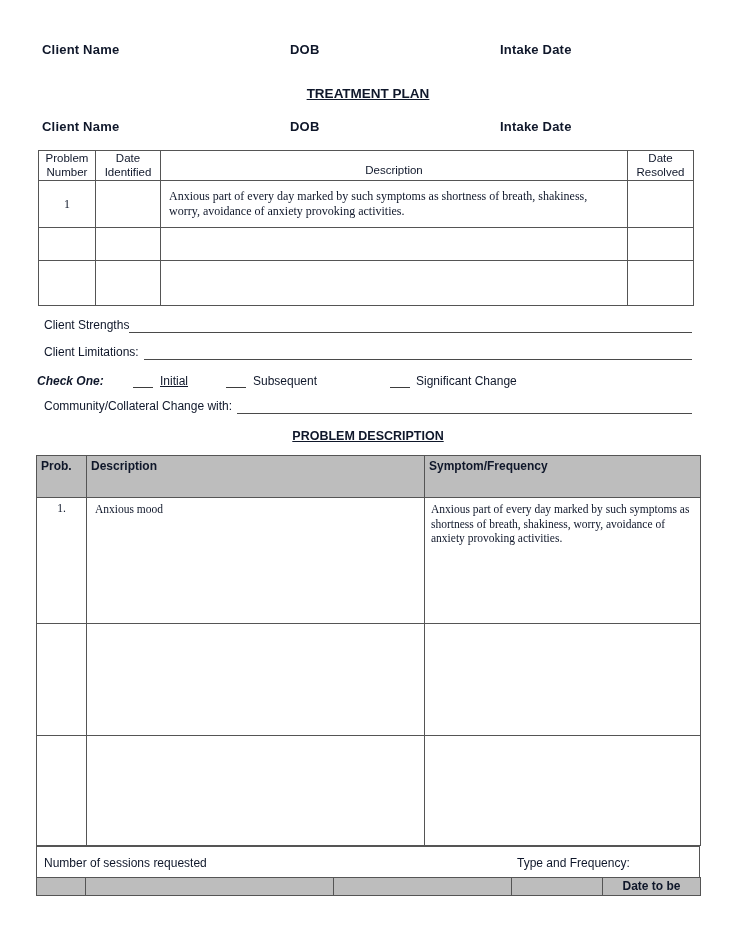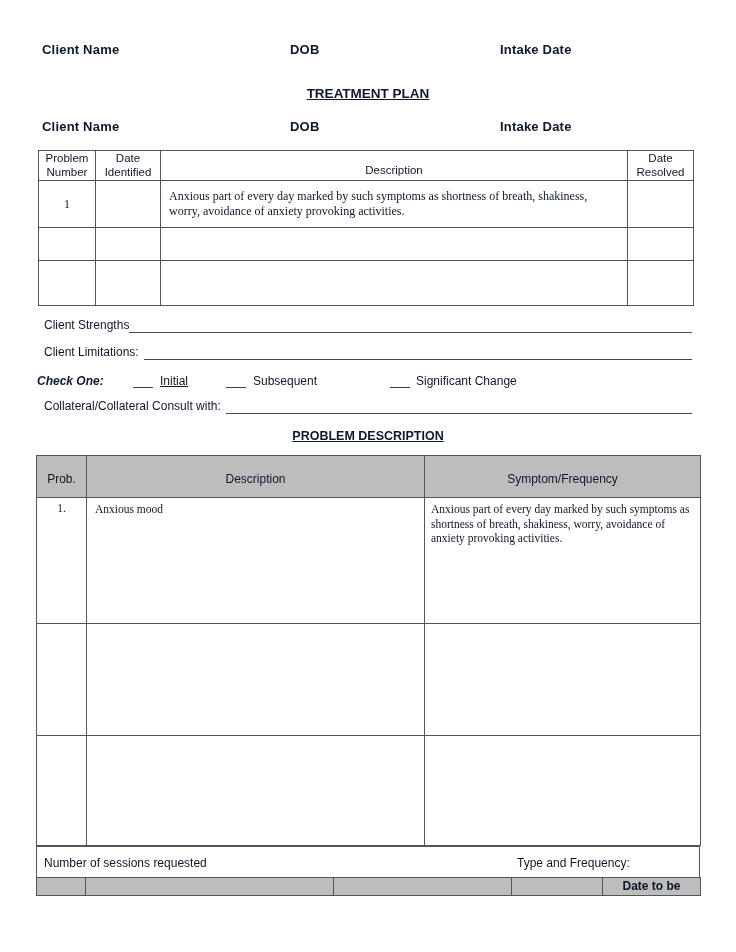--- a/index.html
+++ b/index.html
@@ -41,22 +41,22 @@
   .fill-row .f-lbl { font-size: 12px; line-height: 15px; white-space: nowrap; }
   .fill-row .f-line { flex: 1 1 auto; border-bottom: 1px solid #4a4a4a; margin-bottom: 1px; }
   .gap { margin-left: 5px; }
   .check-row { position: absolute; left: 37px; top: 374px; width: 650px; height: 17px; }
   .check-row .c-lbl { position: absolute; top: 0; font-size: 12px; font-weight: bold; font-style: italic; }
   .check-row .c-blank { position: absolute; top: 1px; width: 20px; height: 13px; border-bottom: 1px solid #3d3d3d; }
   .check-row .c-opt { position: absolute; top: 0; font-size: 12px; }
   
   .t2 td.hdr2 {
     background: #bdbdbd;
-    font-weight: normal; text-align: center;
-    font-size: 12px; padding-top: 16px;
+    font-weight: bold; 
+    font-size: 12px; padding-top: 3px;
     vertical-align: top;
   }
   .t2 .prob-cell { text-align: center; padding-top: 4px; }
   .t2 .d-cell { padding: 4px 6px 4px 8px; line-height: 1.28; }
   .t2 .s-cell { padding: 4px 10px 4px 6px; line-height: 1.28; }
   .t2 .serif2 { font-family: "Liberation Serif", serif; font-size: 11.5px; }
   
   .sessions-row {
     position: absolute; left: 36px; top: 846px; width: 664px; height: 44px;
     border: 1px solid #555555; background: #ffffff;
@@ -143,21 +143,21 @@
     <span class="c-lbl" style="left:0;">Check One:</span>
     <span class="c-blank" style="left:96px;"></span>
     <span class="c-opt" style="left:123px;text-decoration:underline;">Initial</span>
     <span class="c-blank" style="left:189px;"></span>
     <span class="c-opt" style="left:216px;">Subsequent</span>
     <span class="c-blank" style="left:353px;"></span>
     <span class="c-opt" style="left:379px;">Significant Change</span>
   </div>
 
   <div class="fill-row" style="top:399px;">
-    <span class="f-lbl">Collateral/Collateral Consult with:</span>
+    <span class="f-lbl">Community/Collateral Change with:</span>
     <span class="f-line gap"></span>
   </div>
 
   <div class="center-title" style="top:429px; font-size:12.5px;">PROBLEM DESCRIPTION</div>
 
   <table class="t2 abs" style="left:36px; top:455px; width:664px;">
     <colgroup>
         <col style="width:50px">
         <col style="width:338px">
         <col style="width:276px">

